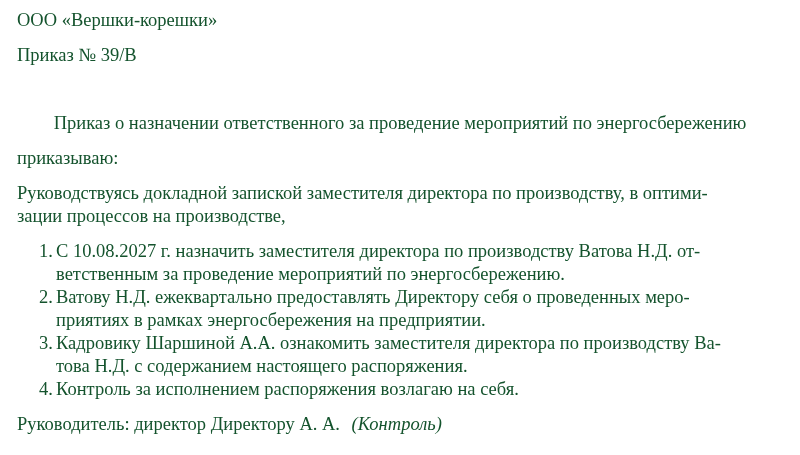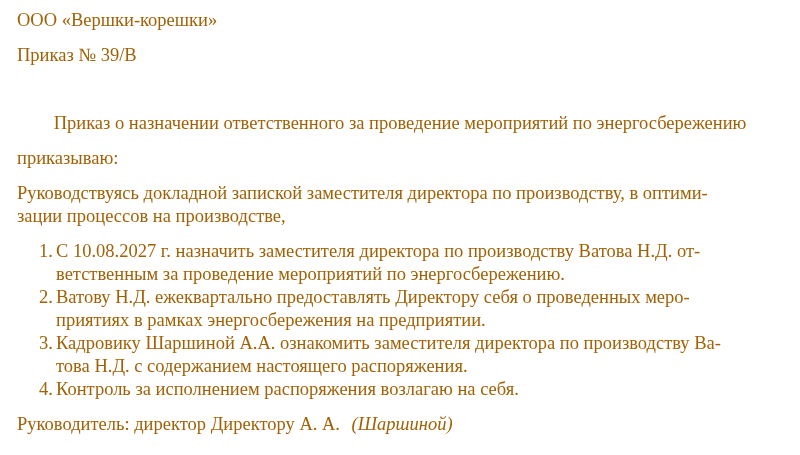--- a/index.html
+++ b/index.html
@@ -3,21 +3,21 @@
 <meta charset="utf-8">
 <style>
   html, body { margin: 0; padding: 0; background: #ffffff; }
   .page {
     position: relative;
     width: 800px;
     height: 455px;
     box-sizing: border-box;
     padding: 9px 17px 0;
     background: #ffffff;
-    color: #a16207;
+    color: #14532d;
     font-family: "Liberation Serif", "DejaVu Serif", serif;
     font-size: 18.5px;
     line-height: 23px;
     overflow: hidden;
   }
   .block { margin: 0 0 12px 0; }
   .title-line { }
   .subject-line { text-align: center; margin-top: 45px; }
   .meta-row {
     display: flex;
@@ -67,16 +67,16 @@
 това Н.Д. с содержанием настоящего распоряжения.</span>
     </div>
     <div class="order-item">
       <span class="num">4.</span>
       <span class="txt">Контроль за исполнением распоряжения возлагаю на себя.</span>
     </div>
   </div>
 
   <p class="signature">
     <span>Руководитель: директор Директору А. А.</span>
-    <span class="note">(Шаршиной)</span>
+    <span class="note">(Контроль)</span>
   </p>
 
 </div>
 
 </body></html>

